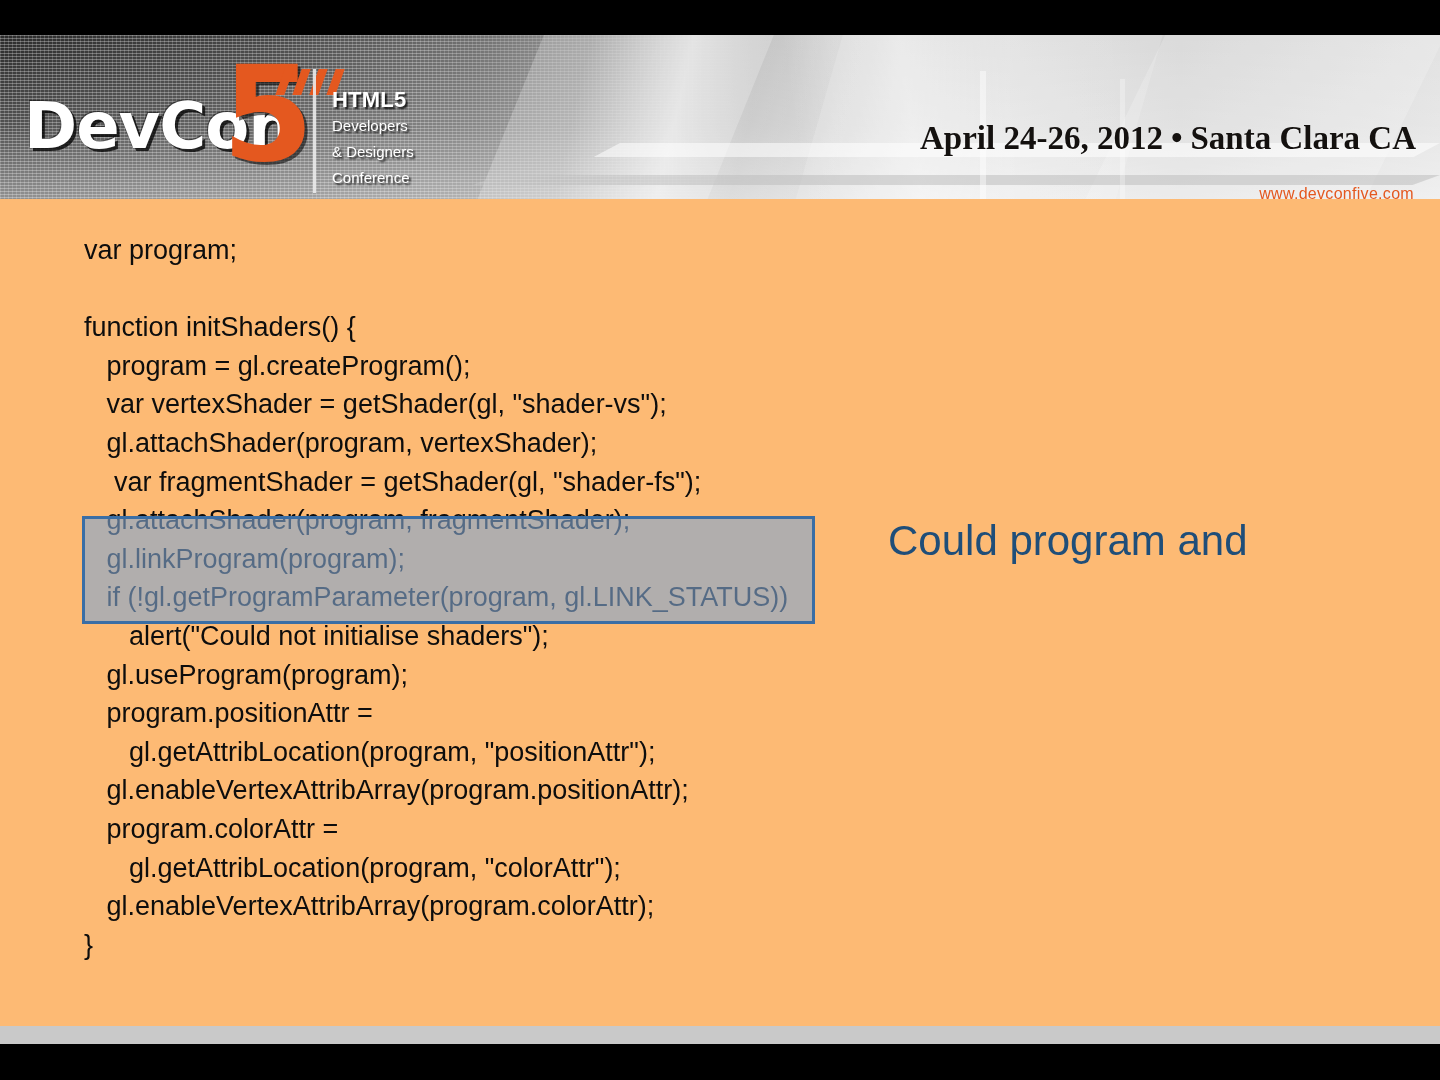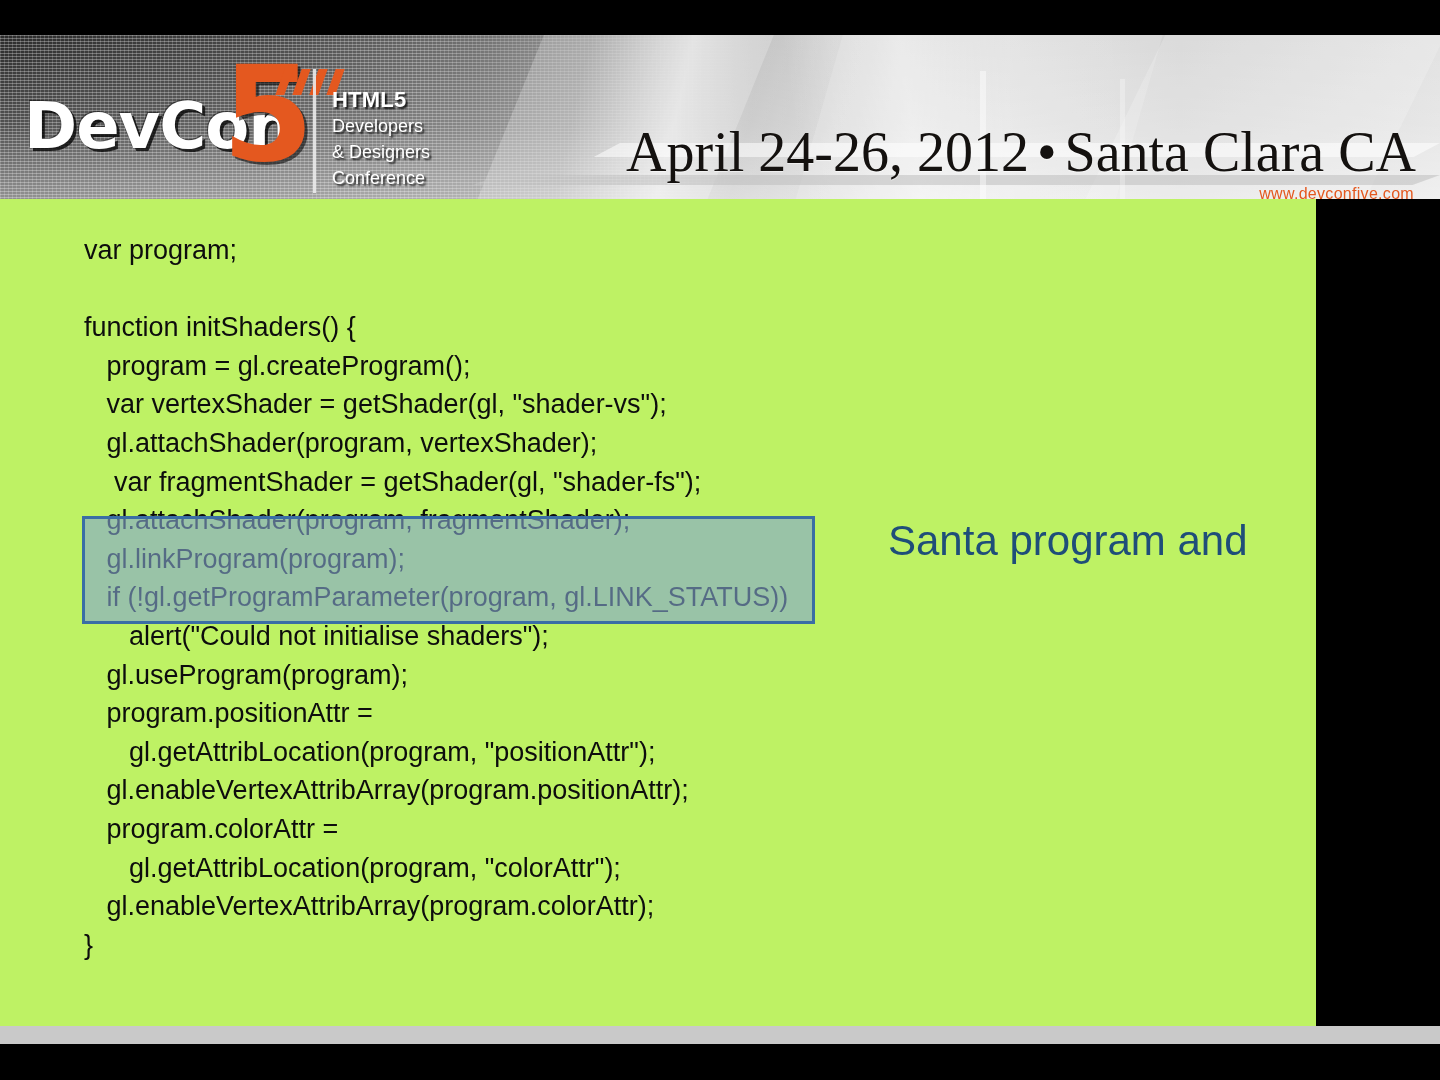--- a/index.html
+++ b/index.html
@@ -124,49 +124,50 @@
   }
   .logo-tagline {
     position: absolute;
     left: 308px; top: 40px;
     color: #ffffff;
     font-family: Liberation Sans, sans-serif;
     text-shadow: 2px 2px 2px rgba(0,0,0,0.85);
     line-height: 26px;
   }
   .logo-tagline .t-html5 { font-size: 22px; font-weight: 700; letter-spacing: 0.2px; }
-  .logo-tagline .t-line  { font-size: 18px; font-weight: 400; }
+  .logo-tagline .t-line  { font-size: 15px; font-weight: 400; }
 
   
   .banner-date {
     position: absolute;
     right: 24px; top: 85px;
     font-family: "Liberation Serif", serif;
-    font-size: 56px;
+    font-size: 33px;
     color: #14110f;
     white-space: nowrap;
     text-shadow: 0 1px 1px rgba(255,255,255,0.6);
+    font-weight: bold;
   }
   .banner-date .sep { padding: 0 8px; }
   .banner-url {
     position: absolute;
     right: 26px; top: 150px;
     font-family: "Liberation Sans", sans-serif;
     font-size: 16px;
     color: #e4581f;
     letter-spacing: 0.3px;
     white-space: nowrap;
   }
 
   
   .slide-body {
     position: absolute;
     left: 0; top: 199px;
-    width: 1316px; height: 827px;
-    background: #bef264;
+    width: 1440px; height: 827px;
+    background: #fdba74;
   }
 
   
   .code-block {
     position: absolute;
     left: 84px; top: 32px;
     width: 760px;
     font-family: "Liberation Sans", sans-serif;
     font-size: 27px;
     line-height: 38.6px;
@@ -253,21 +254,21 @@
     <div class="banner-url" style="color: rgb(228, 88, 31); margin-left: 46px;">www.devconfive.com</div>
   </div>
 
   <div class="slide-body">
 
     <div class="code-block"><span class="code-line">var program;</span><span class="code-line blank"> </span><span class="code-line">function initShaders() {</span><span class="code-line">   program = gl.createProgram();</span><span class="code-line">   var vertexShader = getShader(gl, "shader-vs");</span><span class="code-line">   gl.attachShader(program, vertexShader);</span><span class="code-line">    var fragmentShader = getShader(gl, "shader-fs");</span><span class="code-line">   gl.attachShader(program, fragmentShader);</span><span class="code-line">   gl.linkProgram(program);</span><span class="code-line">   if (!gl.getProgramParameter(program, gl.LINK_STATUS))</span><span class="code-line">      alert("Could not initialise shaders");</span><span class="code-line">   gl.useProgram(program);</span><span class="code-line">   program.positionAttr =</span><span class="code-line">      gl.getAttribLocation(program, "positionAttr");</span><span class="code-line">   gl.enableVertexAttribArray(program.positionAttr);</span><span class="code-line">   program.colorAttr =</span><span class="code-line">      gl.getAttribLocation(program, "colorAttr");</span><span class="code-line">   gl.enableVertexAttribArray(program.colorAttr);</span><span class="code-line">}</span></div>
 
     <div class="highlight-box" style="border-color: rgb(58, 110, 165);"></div>
 
     <div class="annotation" style="color: rgb(31, 78, 121);">
-      <div>Santa program and</div>
+      <div>Could program and</div>
     </div>
 
   </div>
 
   <div class="footer-bar"></div>
   <div class="bottom-letterbox"></div>
 
 </div>
 
 </body></html>

